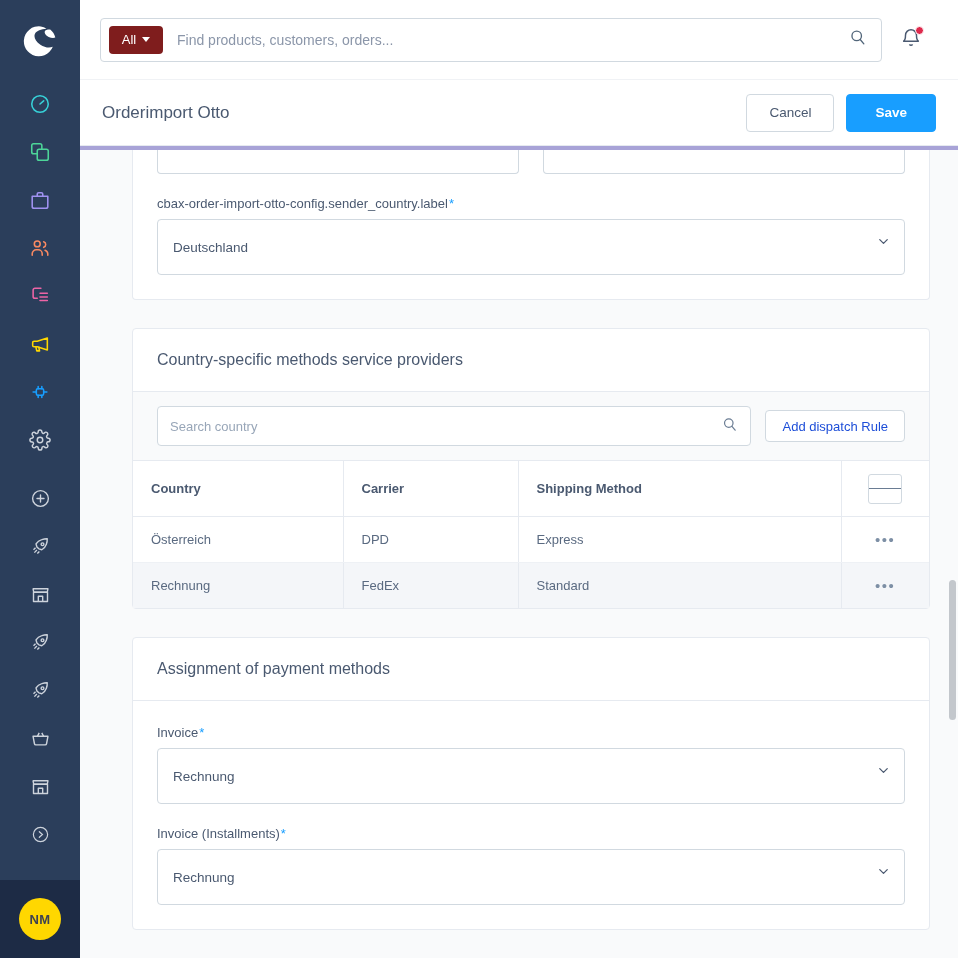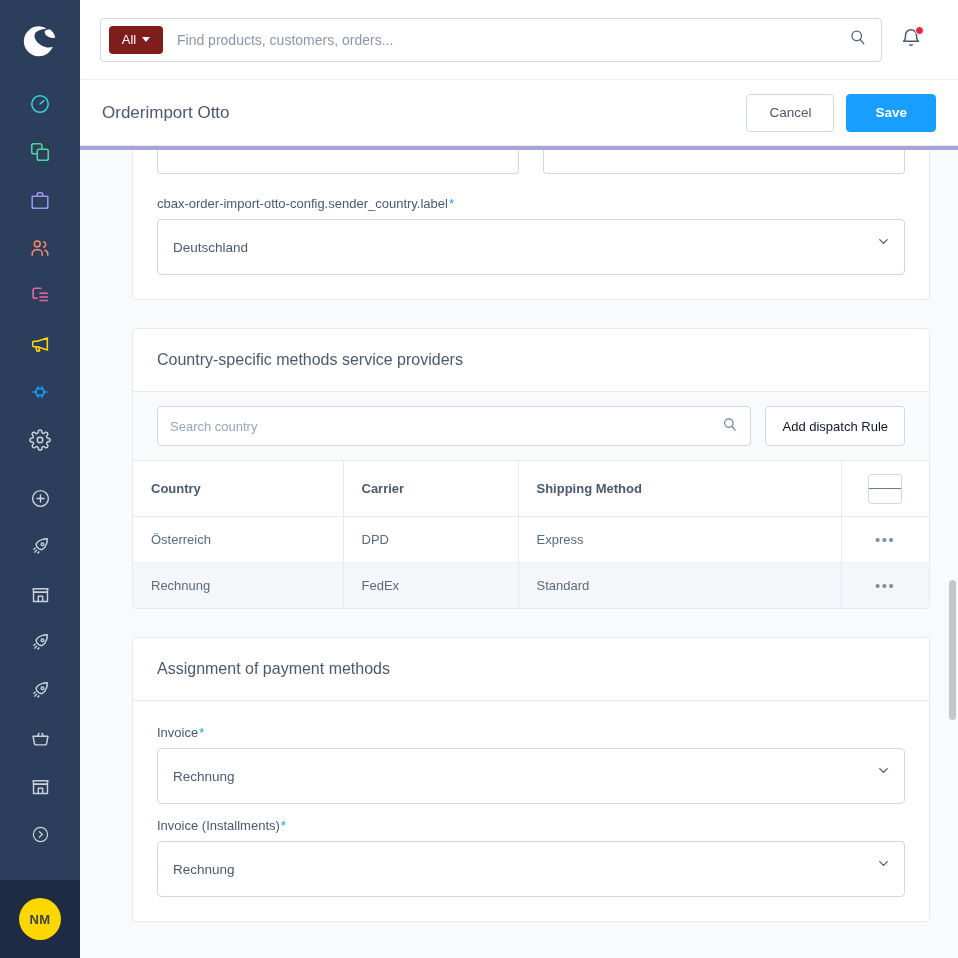--- a/index.html
+++ b/index.html
@@ -127,21 +127,21 @@
     border-radius: 4px;
     margin: 0 28px 28px 52px;
   }
   .card-head {
     padding: 22px 24px;
     border-bottom: 1px solid #e6eaf0;
     font-size: 16px; color: #4a5970;
   }
   .card-body { padding: 24px; }
 
-  .field { margin-bottom: 14px; }
+  .field { margin-bottom: 22px; }
   .field:last-child { margin-bottom: 0; }
   .field-label {
     font-size: 13px; color: #4a5970; margin-bottom: 8px; display: block;
   }
   .req { color: #189eff; margin-left: 1px; }
   .select-wrap { position: relative; }
   .select-box {
     height: 56px; border: 1px solid #d1d9e0; border-radius: 4px;
     background: #fff; display: flex; align-items: center;
     padding: 0 38px 0 15px; font-size: 13.5px; color: #4a5970;
@@ -178,23 +178,23 @@
     flex: 1; height: 40px;
     border: 1px solid #d1d9e0; border-radius: 4px; background: #fff;
     display: flex; align-items: center; padding: 0 12px;
   }
   .country-search input {
     flex: 1; border: 0; outline: 0; font-size: 13px; color: #4a5970;
     background: transparent; font-family: "Liberation Sans", sans-serif;
   }
   .country-search input::placeholder { color: #98a6b8; }
   .btn-dispatch {
-    height: 40px; padding: 12px 16px;
+    height: 32px; padding: 12px 16px;
     border: 1px solid #d1d9e0; border-radius: 4px;
-    background: #fff; color: #0f172a; font-size: 13px;
+    background: #fff; color: #1d4ed8; font-size: 13px;
     display: flex; align-items: center; cursor: pointer;
   }
 
   table.dt { width: 100%; border-collapse: collapse; }
   table.dt th {
     text-align: left; font-size: 13px; color: #4a5970;
     padding: 20px 0 20px 18px; font-weight: bold;
     border-right: 1px solid #e6eaf0;
     border-bottom: 1px solid #e6eaf0;
     background: #fff;

